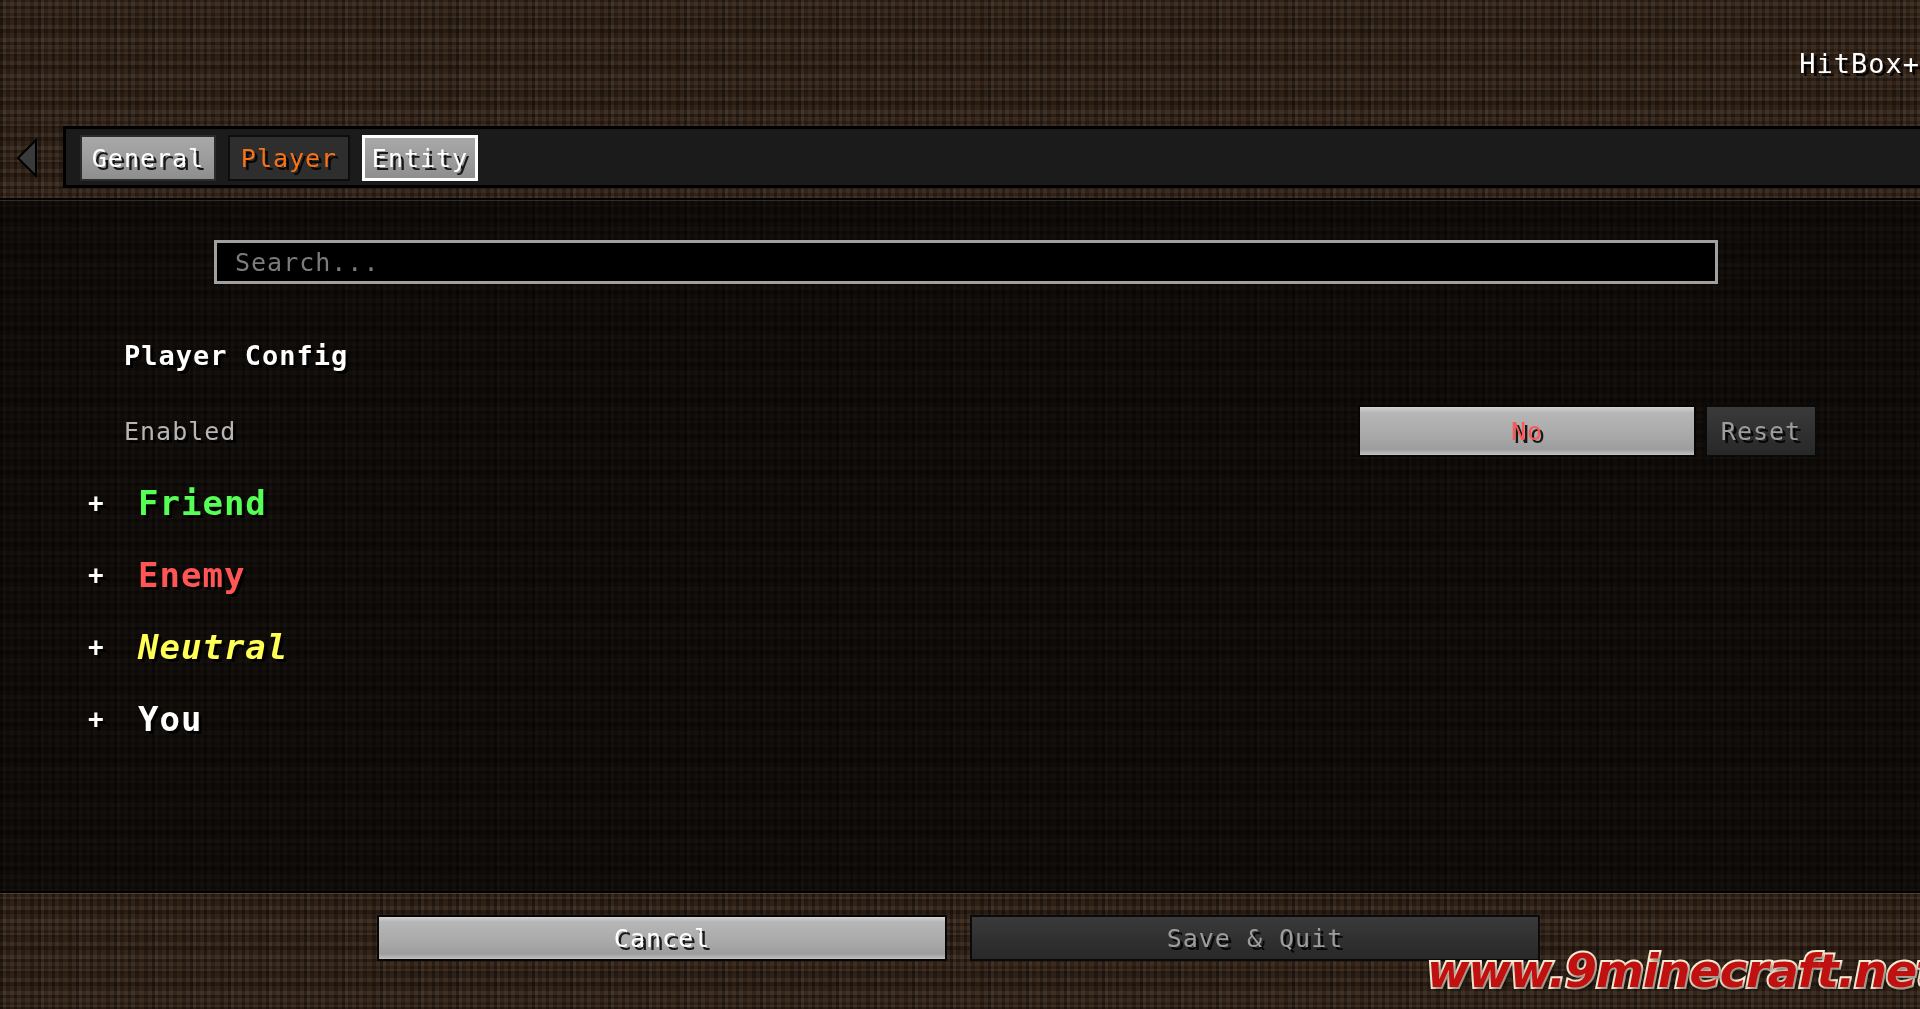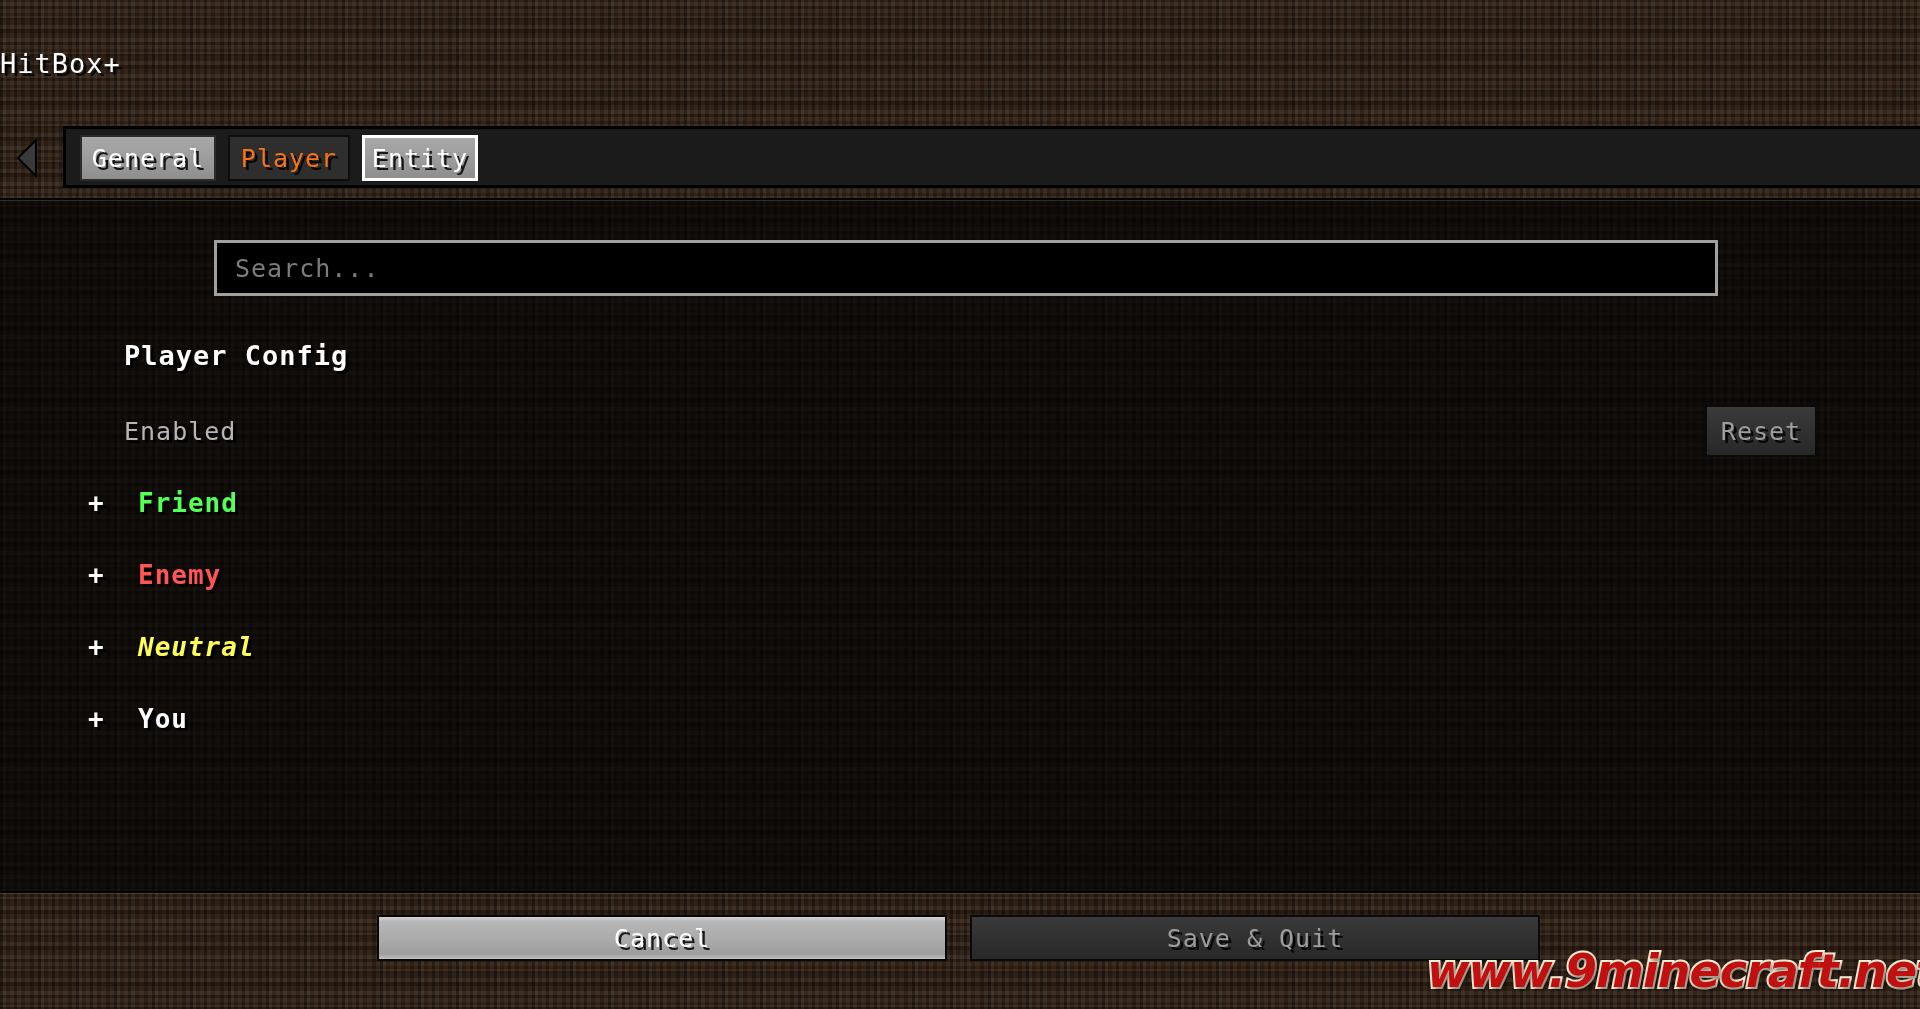--- a/index.html
+++ b/index.html
@@ -94,21 +94,21 @@
     letter-spacing: 1px;
     text-shadow: 3px 3px 0 rgba(0,0,0,0.85);
     white-space: nowrap;
   }
 
   
   #title {
     position: absolute;
     left: 0; top: 48px;
     width: 1920px;
-    text-align: left;
+    text-align: right;
     font-size: 27px;
     color: #ffffff;
     z-index: 20;
   }
 
   
   #tab-row {
     position: absolute;
     left: 0; top: 126px;
     width: 1920px; height: 62px;
@@ -160,21 +160,21 @@
     background: #9a9a9a;
     background-image: linear-gradient(180deg, #a8a8a8 0%, #9b9b9b 55%, #8e8e8e 100%);
     border: 3px solid #ffffff;
     color: #ffffff;
   }
 
   
   #search-box {
     position: absolute;
     left: 214px; top: 240px;
-    width: 1504px; height: 56px;
+    width: 1504px; height: 44px;
     background: #000000;
     border: 3px solid #a0a0a0;
     display: flex;
     align-items: center;
     padding-left: 18px;
     z-index: 15;
   }
   #search-placeholder {
     font-size: 25px;
     color: #7c7c7c;
@@ -261,21 +261,21 @@
     font-size: 26px;
     font-weight: bold;
     color: #ffffff;
     text-shadow: 3px 3px 0 rgba(0,0,0,0.85);
   }
   .cat-label {
     position: absolute;
     left: 138px;
     top: 50%;
     transform: translateY(-50%);
-    font-size: 26px;
+    font-size: 34px;
     font-weight: bold;
     text-shadow: 3px 3px 0 rgba(0,0,0,0.85);
   }
 
   
   #btn-cancel {
     position: absolute;
     left: 377px; top: 938px;
     width: 570px; height: 46px;
     z-index: 25;
@@ -351,20 +351,23 @@
 
   <div id="search-box">
     <span id="search-placeholder" class="mc">Search...</span>
   </div>
 
   <div id="section-heading" class="mc">Player Config</div>
 
   <div class="opt-row" style="top:402px;">
     <span class="opt-label mc">Enabled</span>
 
+    <div id="btn-enabled-value" class="btn btn-hover">
+      <span class="lbl mc">No</span>
+    </div>
 
     <div id="btn-enabled-reset" class="btn btn-dark">
       <span class="mc">Reset</span>
     </div>
   </div>
 
   <div class="cat-row" style="top:477px;">
     <span class="cat-plus">+</span>
     <span class="cat-label mc" style="color:#55ff55;">Friend</span>
   </div>

